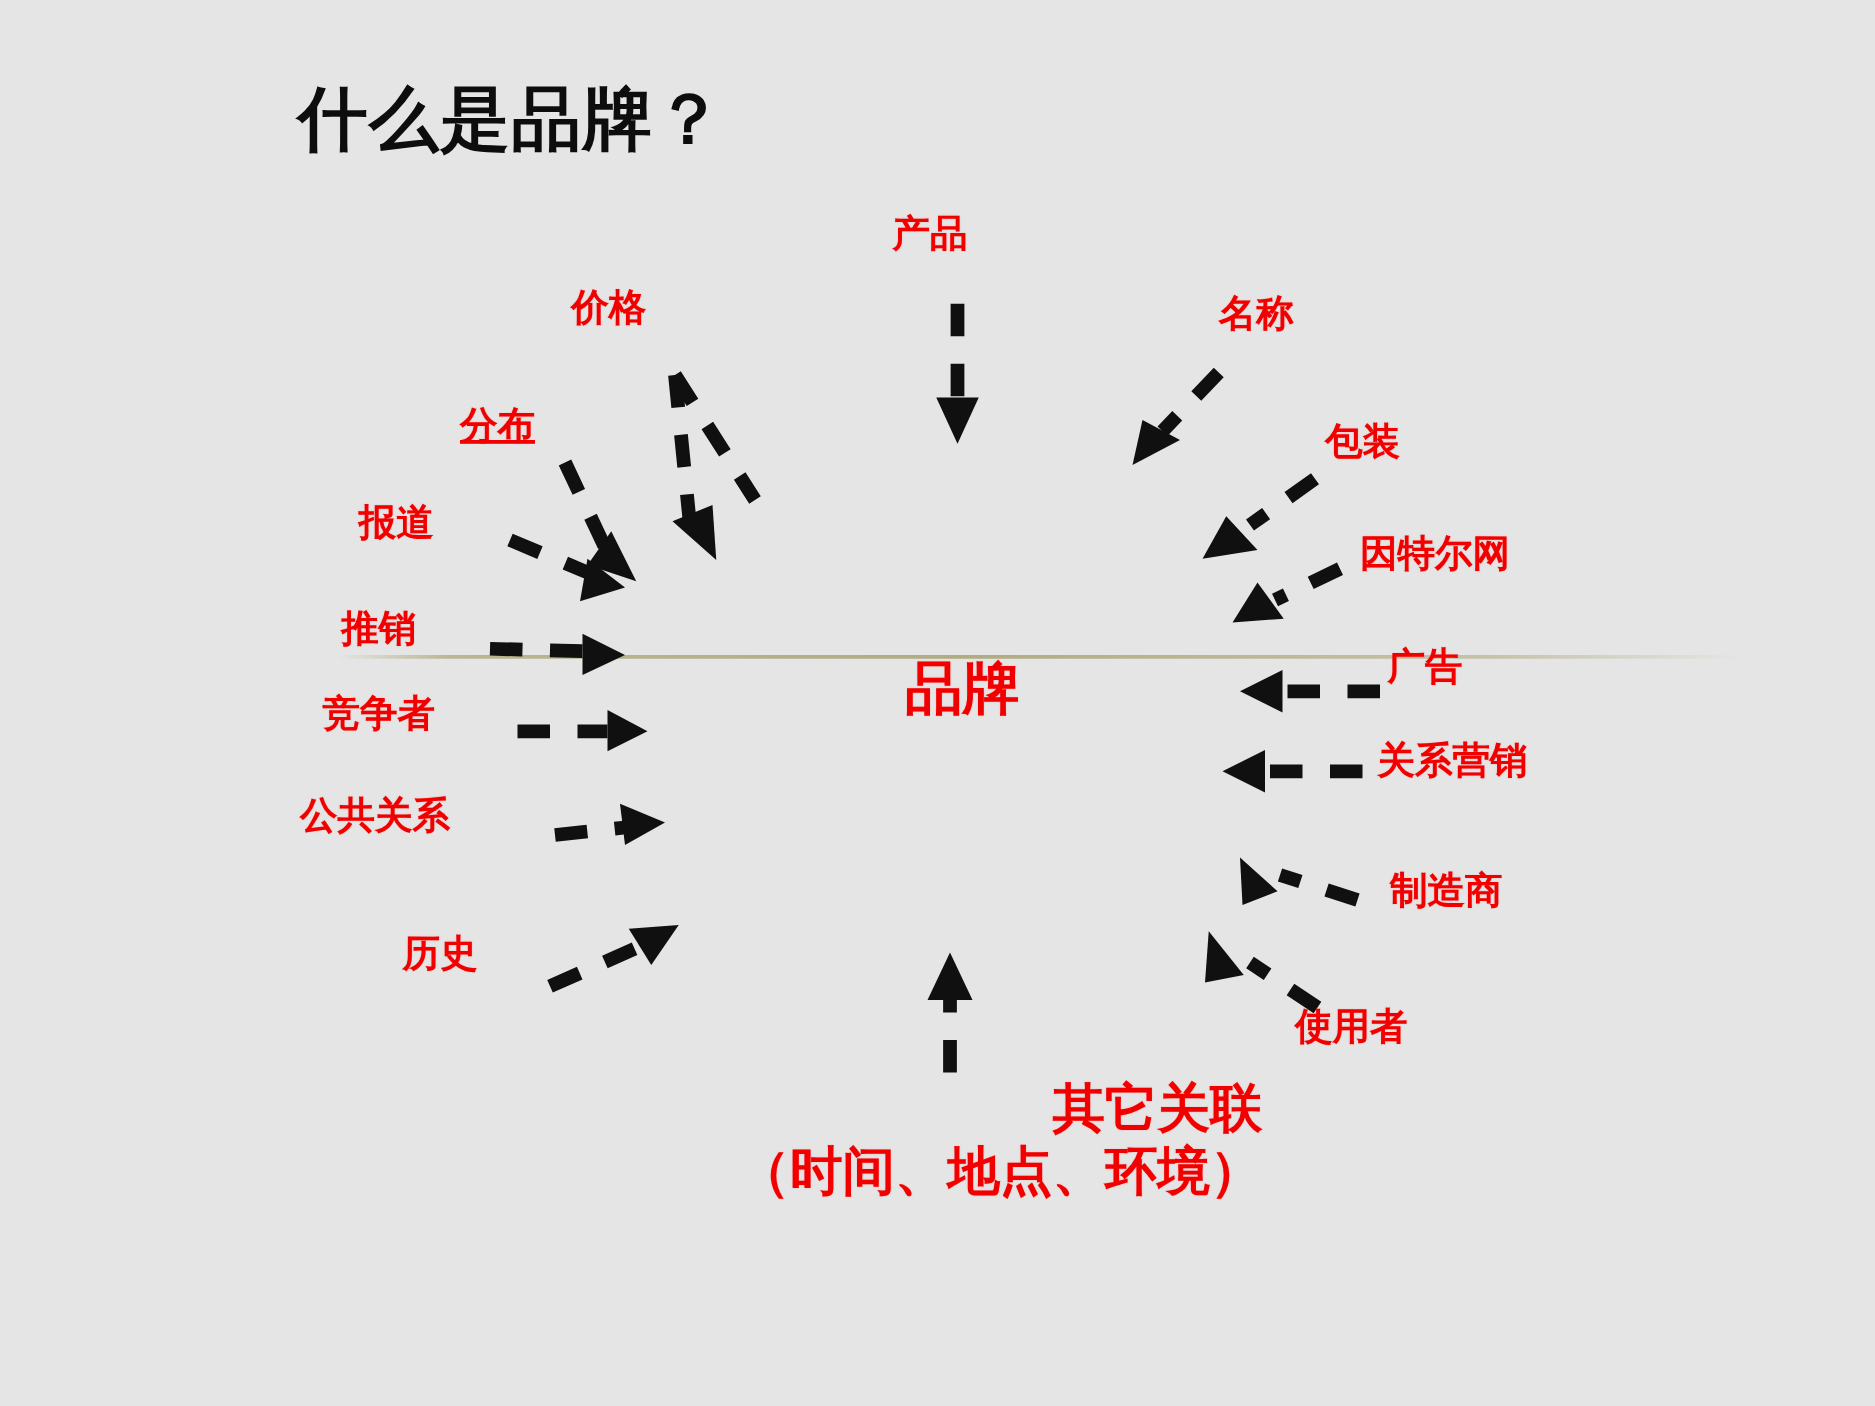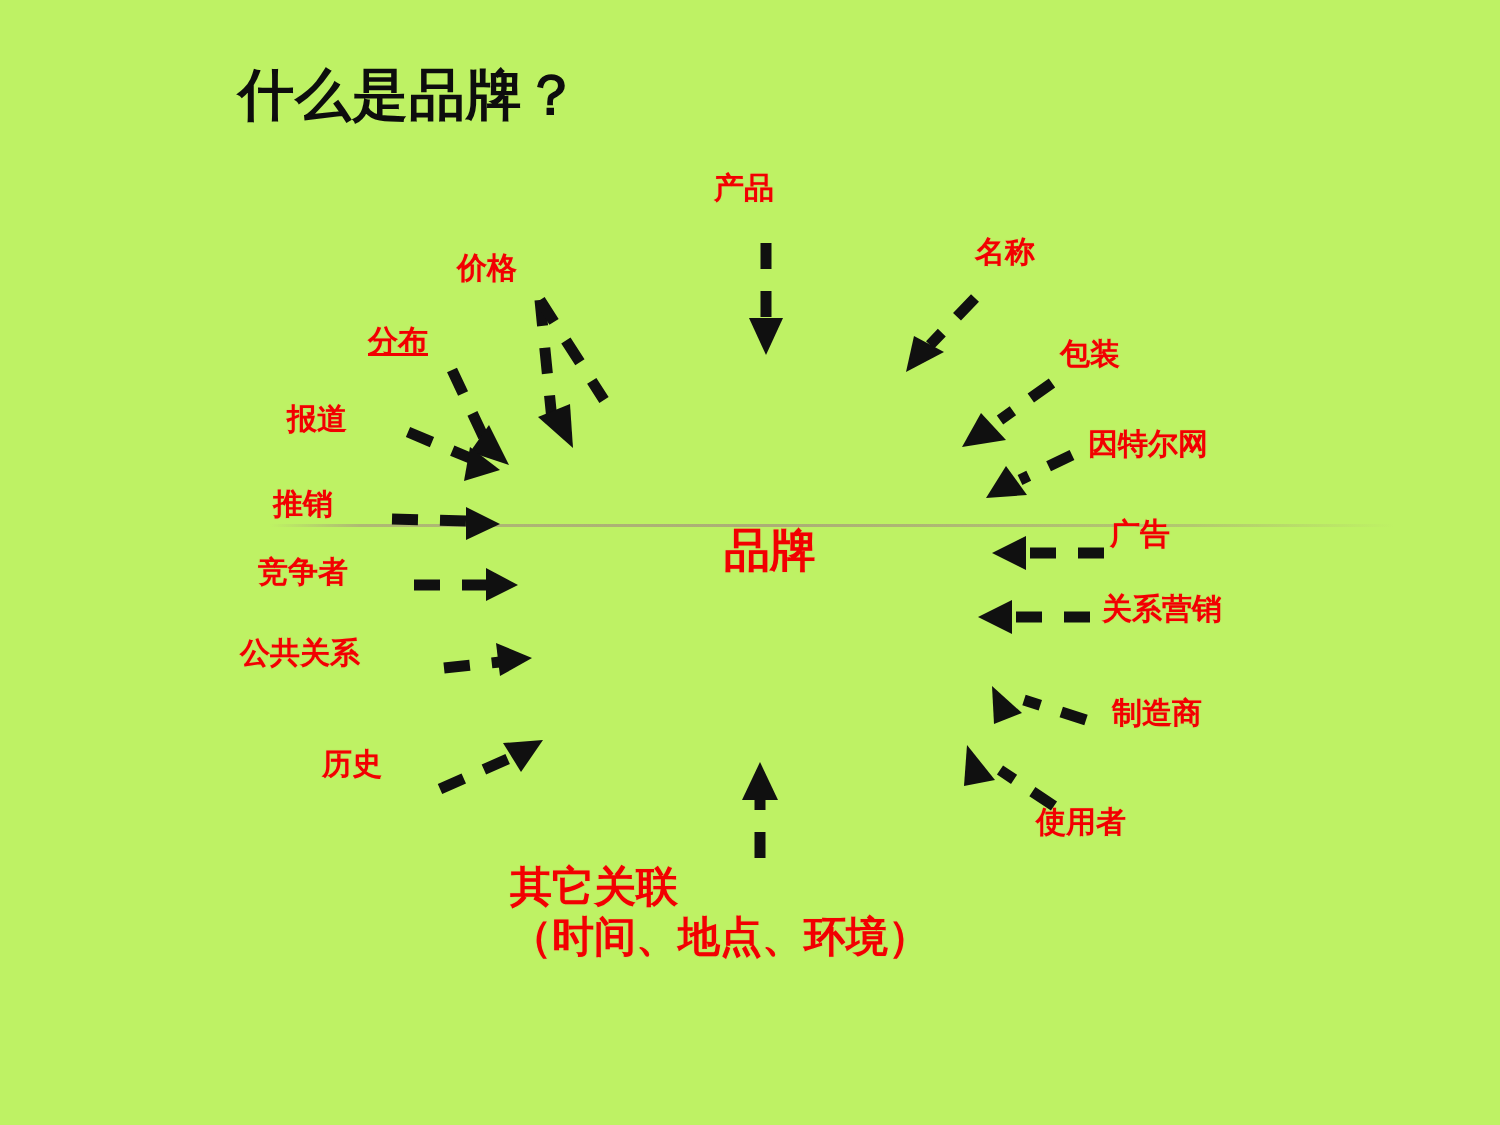--- a/index.html
+++ b/index.html
@@ -4,21 +4,21 @@
 <style>
   html, body {
     margin: 0;
     padding: 0;
     background: #ffffff;
   }
   #slide {
     position: relative;
     width: 1500px;
     height: 1125px;
-    background: #bef264;
+    background: #e5e5e5;
     overflow: hidden;
     font-family: "DejaVu Sans", "Liberation Sans", sans-serif;
   }
   
   #title {
     position: absolute;
     left: 238px;
     top: 58px;
     font-size: 56px;
     font-weight: bold;
@@ -37,21 +37,21 @@
     letter-spacing: 0px;
     text-shadow: 0 0 1px rgba(255,90,90,0.55);
   }
   .node.center {
     font-size: 46px;
     text-align: center;
     line-height: 1.18;
   }
   .node.bottom {
     font-size: 42px;
-    text-align: left;
+    text-align: right;
     line-height: 1.2;
   }
   .node .line2 { display: block; }
 
   
   #rule {
     position: absolute;
     left: 270px;
     top: 524px;
     width: 1125px;
@@ -187,21 +187,21 @@
       <polygon points="760,762 742,800 778,800"></polygon>
     </g>
   </svg>
 
   <div class="node center" style="left:645px; top:523px; width:250px;">
     <span>品牌</span>
   </div>
 
   <div class="node" style="left:714px; top:172px;">产品</div>
 
-  <div class="node" style="left:457px; top:252px;">价格</div>
+  <div class="node" style="left:457px; top:231px;">价格</div>
 
   <div class="node" style="left:368px; top:325px;text-decoration:underline;">分布</div>
 
   <div class="node" style="left:287px; top:403px;">报道</div>
 
   <div class="node" style="left:273px; top:488px;">推销</div>
 
   <div class="node" style="left:258px; top:556px;">竞争者</div>
 
   <div class="node" style="left:240px; top:637px;">公共关系</div>

